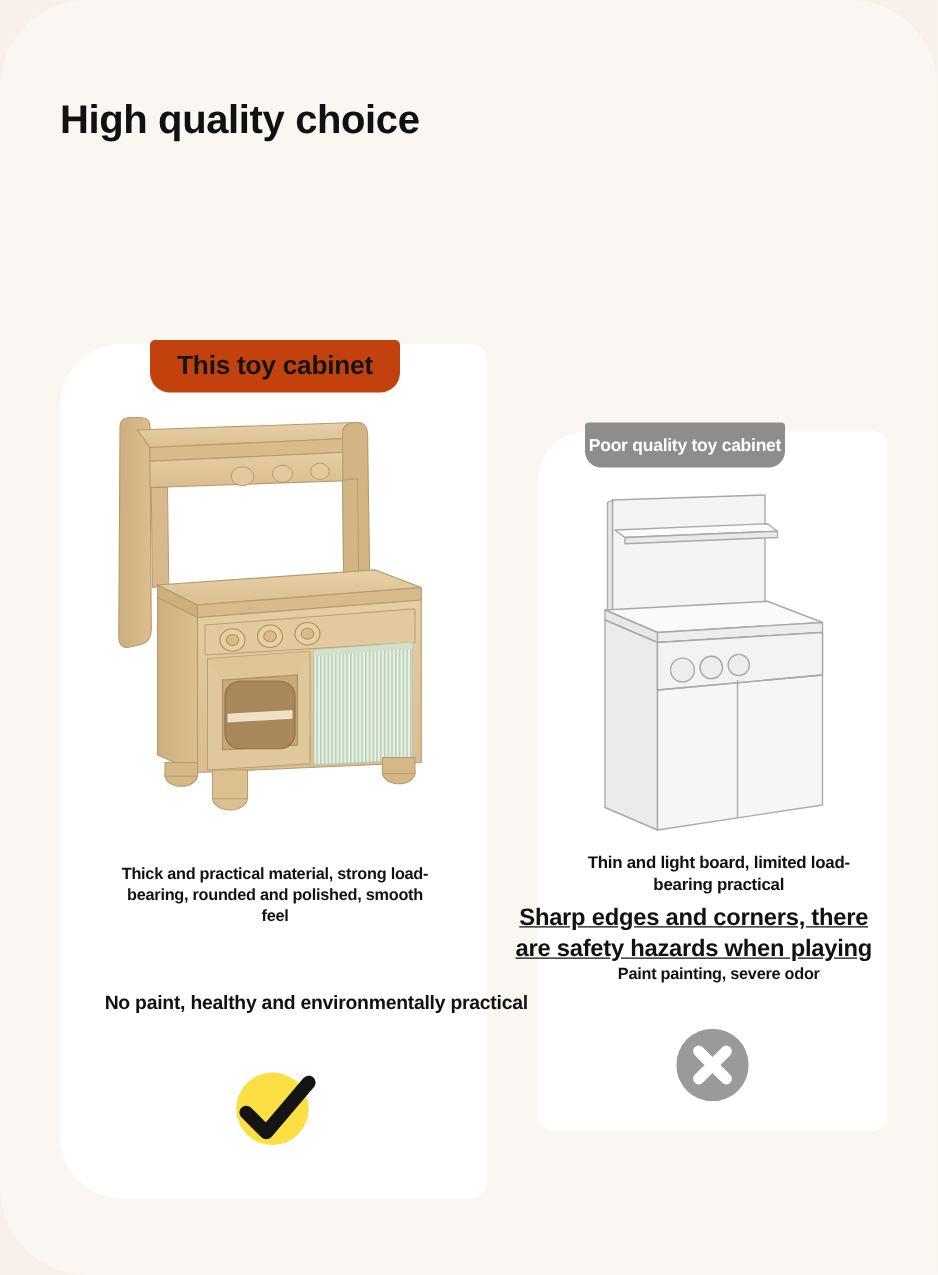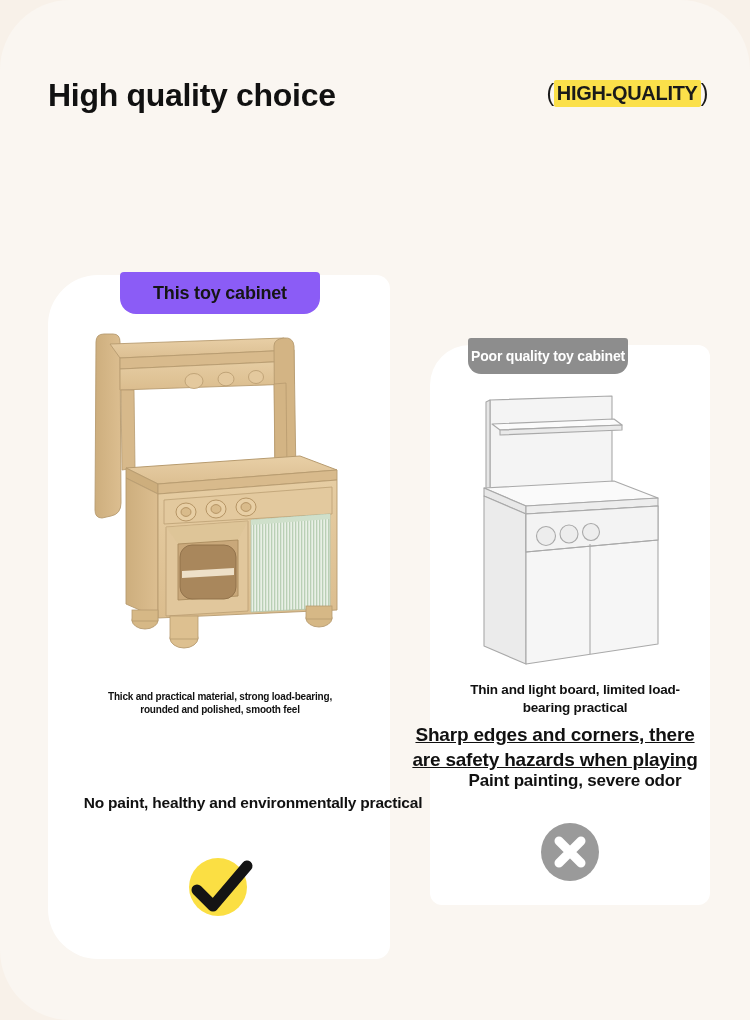--- a/index.html
+++ b/index.html
@@ -49,39 +49,39 @@
     border-radius:40px 12px 12px 12px;
   }
 
   
   .tab{
     position:absolute;display:flex;align-items:center;justify-content:center;
     font-weight:bold;white-space:nowrap;
   }
   .tab-good{
     left:120px;top:272px;width:200px;height:42px;
-    background:#8b5cf6;border-radius:4px 4px 16px 16px;
-    font-size:18px;color:#151515;letter-spacing:-0.2px;
+    background:#c2410c;border-radius:4px 4px 16px 16px;
+    font-size:21px;color:#151515;letter-spacing:-0.2px;
   }
   .tab-bad{
     left:468px;top:338px;width:160px;height:36px;
     background:#8d8d8d;border-radius:3px 3px 13px 13px;
     font-size:14px;color:#ffffff;letter-spacing:-0.2px;
   }
 
   
   .txt{
     position:absolute;text-align:center;font-weight:bold;color:#111;
     line-height:1.32;letter-spacing:-0.2px;
   }
-  .good-txt-1{left:95px;top:690px;width:250px;font-size:10px;}
+  .good-txt-1{left:95px;top:690px;width:250px;font-size:13px;}
   .good-txt-2{left:48px;top:793px;width:410px;font-size:15.5px;}
   .bad-txt-1{left:455px;top:681px;width:240px;font-size:13.5px;}
   .bad-txt-2{left:405px;top:722px;width:300px;font-size:19px;text-decoration:underline;}
-  .bad-txt-3{left:455px;top:770px;width:240px;font-size:17px;}
+  .bad-txt-3{left:455px;top:770px;width:240px;font-size:13px;}
 
   
   .check-wrap{position:absolute;left:185px;top:852px;width:72px;height:72px;}
   .check-circle{
     position:absolute;left:4px;top:6px;width:58px;height:58px;border-radius:50%;
     background:#fbdf43;
   }
   .cross-wrap{position:absolute;left:541px;top:823px;width:58px;height:58px;}
 
   
@@ -91,23 +91,20 @@
   .line-cab{position:absolute;left:462px;top:392px;width:216px;height:278px;}
 </style>
 </head>
 <body>
 
 <div class="page-panel"></div>
 
 <div class="header">
   <h1 class="title-1">High quality choice</h1>
 
-  <div class="badge">
-    <span class="paren">(</span><span class="hl">HIGH-QUALITY</span><span class="paren">)</span>
-  </div>
 </div>
 
 <div class="card card-good"></div>
 
 <div class="tab tab-good">
   <span>This toy cabinet</span>
 </div>
 
 <div class="cab">
 <svg viewBox="0 0 260 330" width="260" height="330" xmlns="http://www.w3.org/2000/svg">

